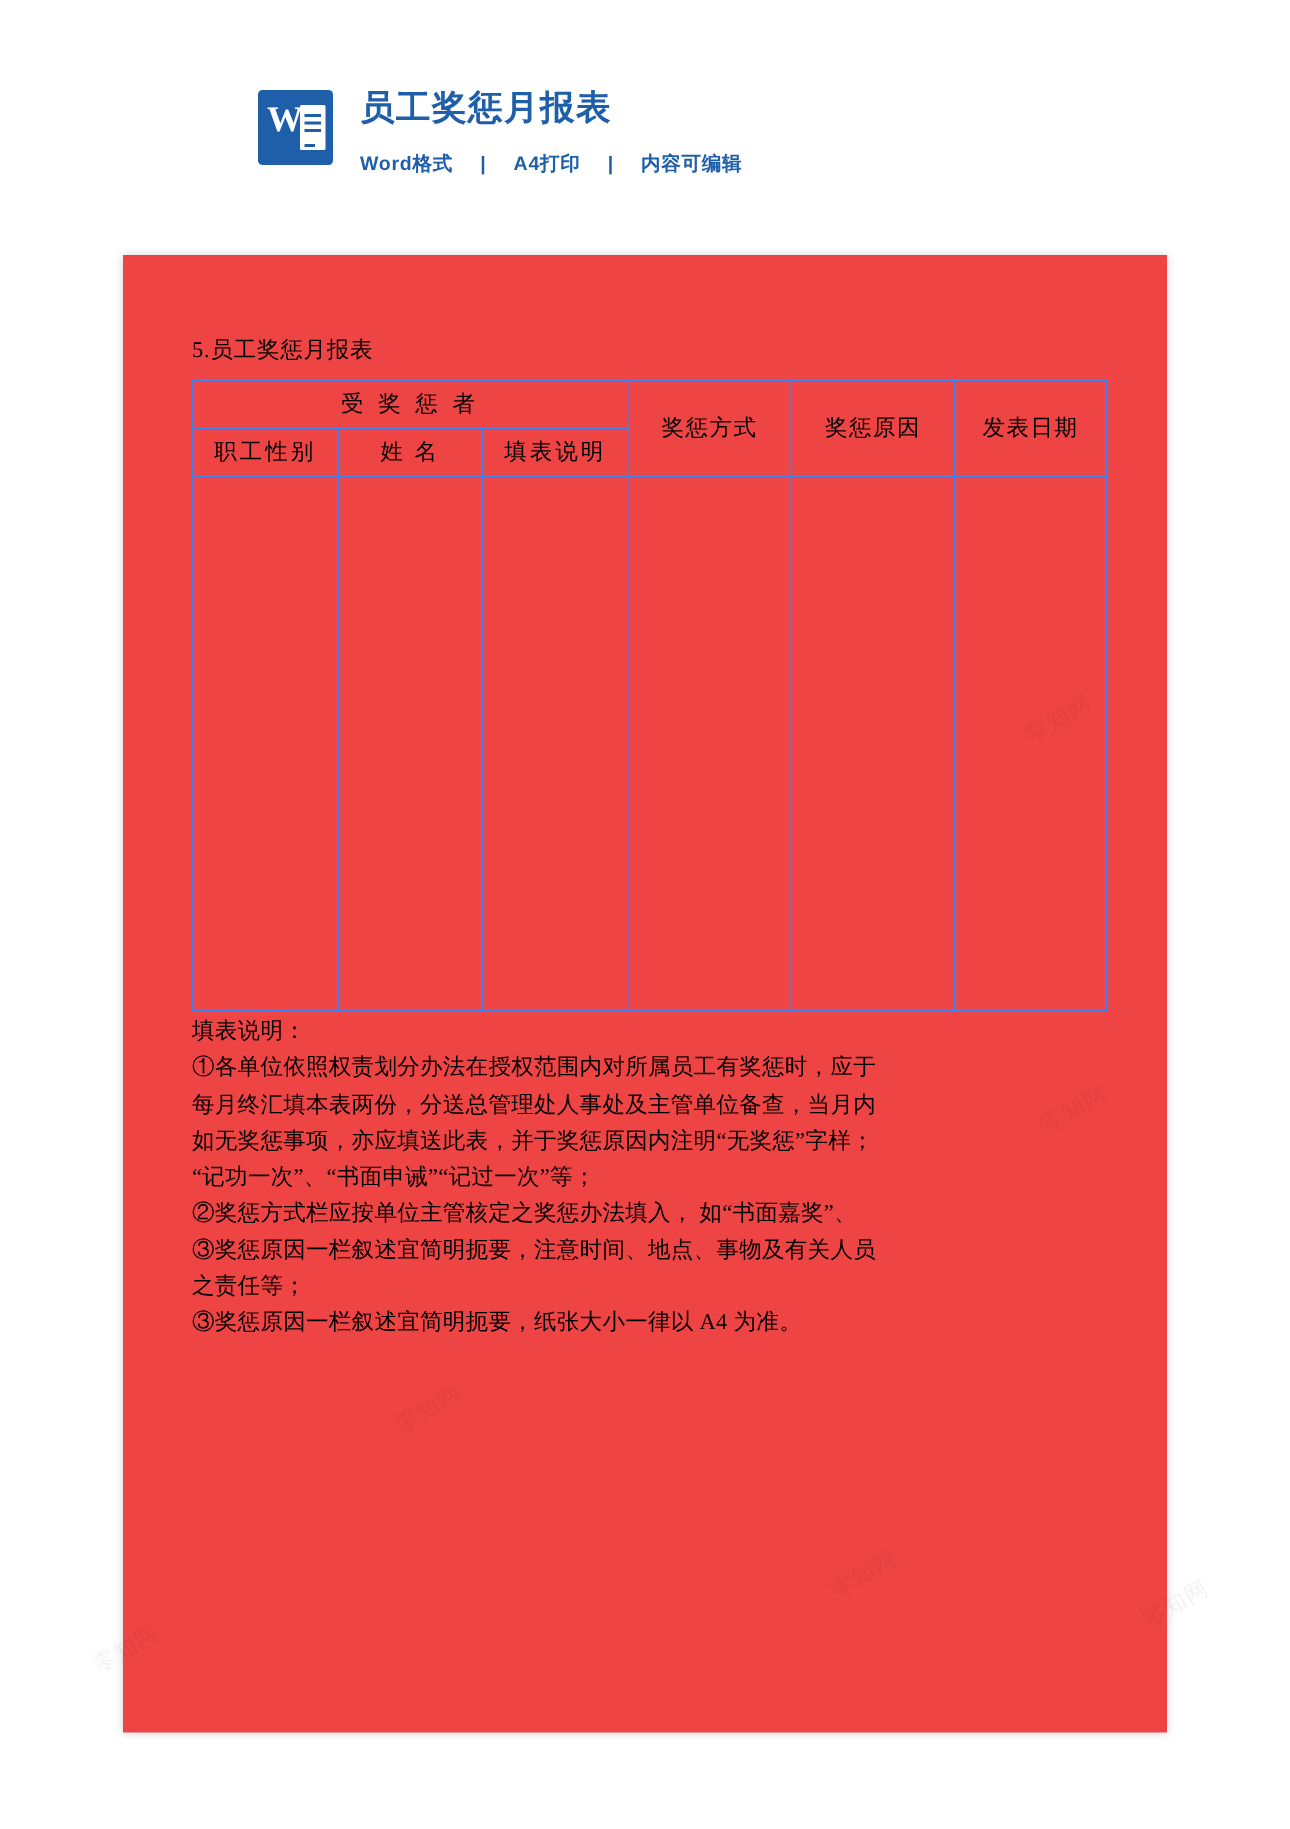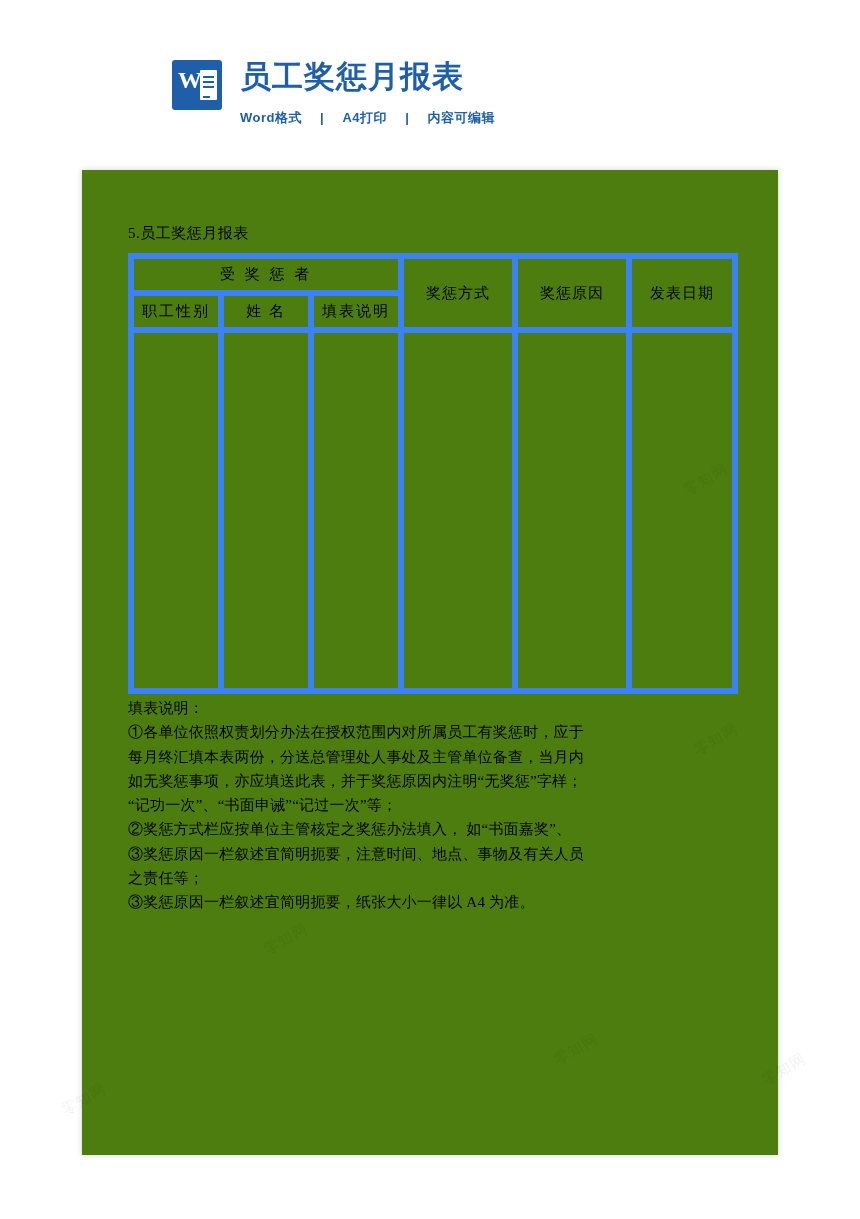--- a/index.html
+++ b/index.html
@@ -61,21 +61,21 @@
     background: #1f5fa9;
   }
   .word-icon .doc-lines::before { top: 6px; box-shadow: 0 5px 0 #1f5fa9, 0 10px 0 #1f5fa9; }
   .word-icon .doc-lines::after { top: 26px; width: 7px; }
 
   .header-text {
     margin-left: 18px;
   }
   .header-title {
     color: #1f5fa9;
-    font-size: 31px;
+    font-size: 23px;
     font-weight: bold;
     letter-spacing: 1px;
     line-height: 1.2;
   }
   .header-sub {
     margin-top: 14px;
     color: #1f5fa9;
     font-size: 13px;
     font-weight: bold;
     letter-spacing: 0.5px;
@@ -86,21 +86,21 @@
     font-weight: bold;
   }
 
   
   .page {
     position: absolute;
     left: 82px;
     top: 170px;
     width: 696px;
     height: 985px;
-    background: #4d7c0f;
+    background: #ef4444;
     box-shadow: 0 0 6px rgba(0,0,0,0.18);
   }
 
   .doc-body {
     position: absolute;
     left: 46px;
     top: 54px;
     width: 610px;
     font-family: "Liberation Serif", serif;
     color: #000000;
@@ -113,21 +113,21 @@
   }
 
   
   table.award-table {
     border-collapse: collapse;
     width: 610px;
     table-layout: fixed;
   }
   table.award-table td,
   table.award-table th {
-    border: 6px solid #3b82f6;
+    border: 1px solid #3b82f6;
     font-weight: normal;
     font-size: 15px;
     text-align: center;
     font-family: "Liberation Serif", serif;
     padding: 0;
   }
   .th-group { height: 31px; letter-spacing: 3px; }
   .th-sub { height: 31px; letter-spacing: 2px; }
   .th-tall { height: 62px; letter-spacing: 1px; }
   .body-row td { height: 355px; }

